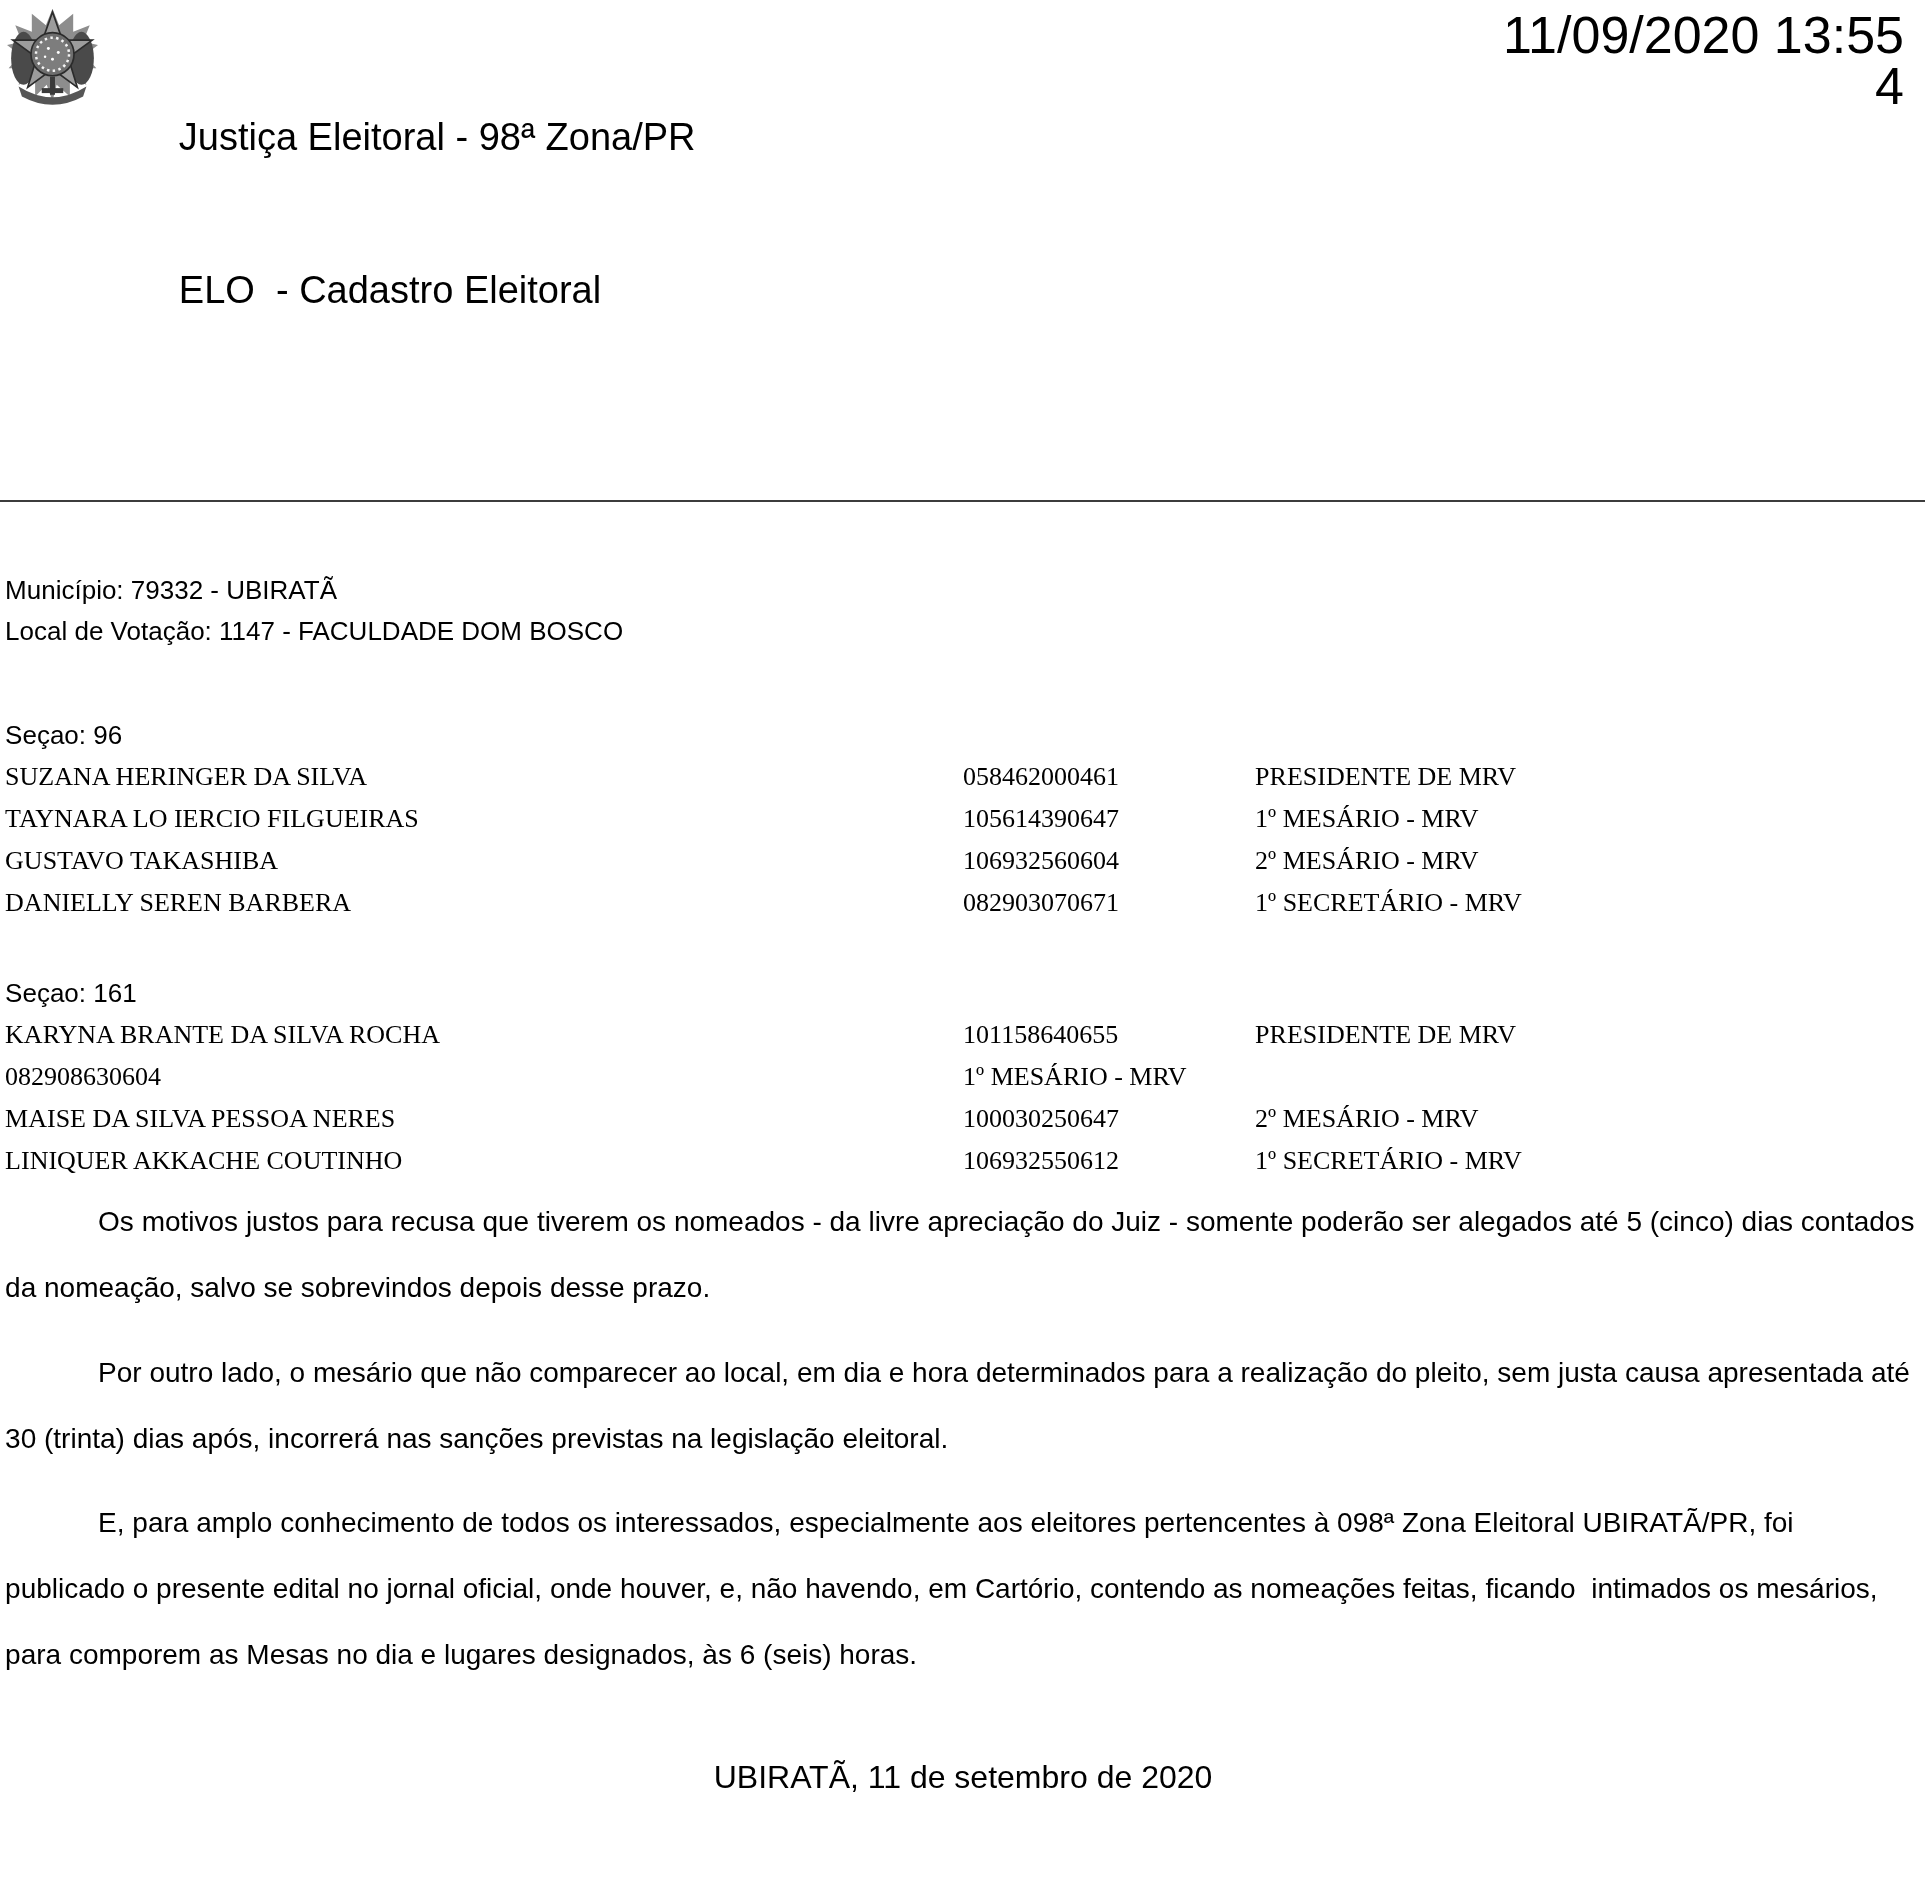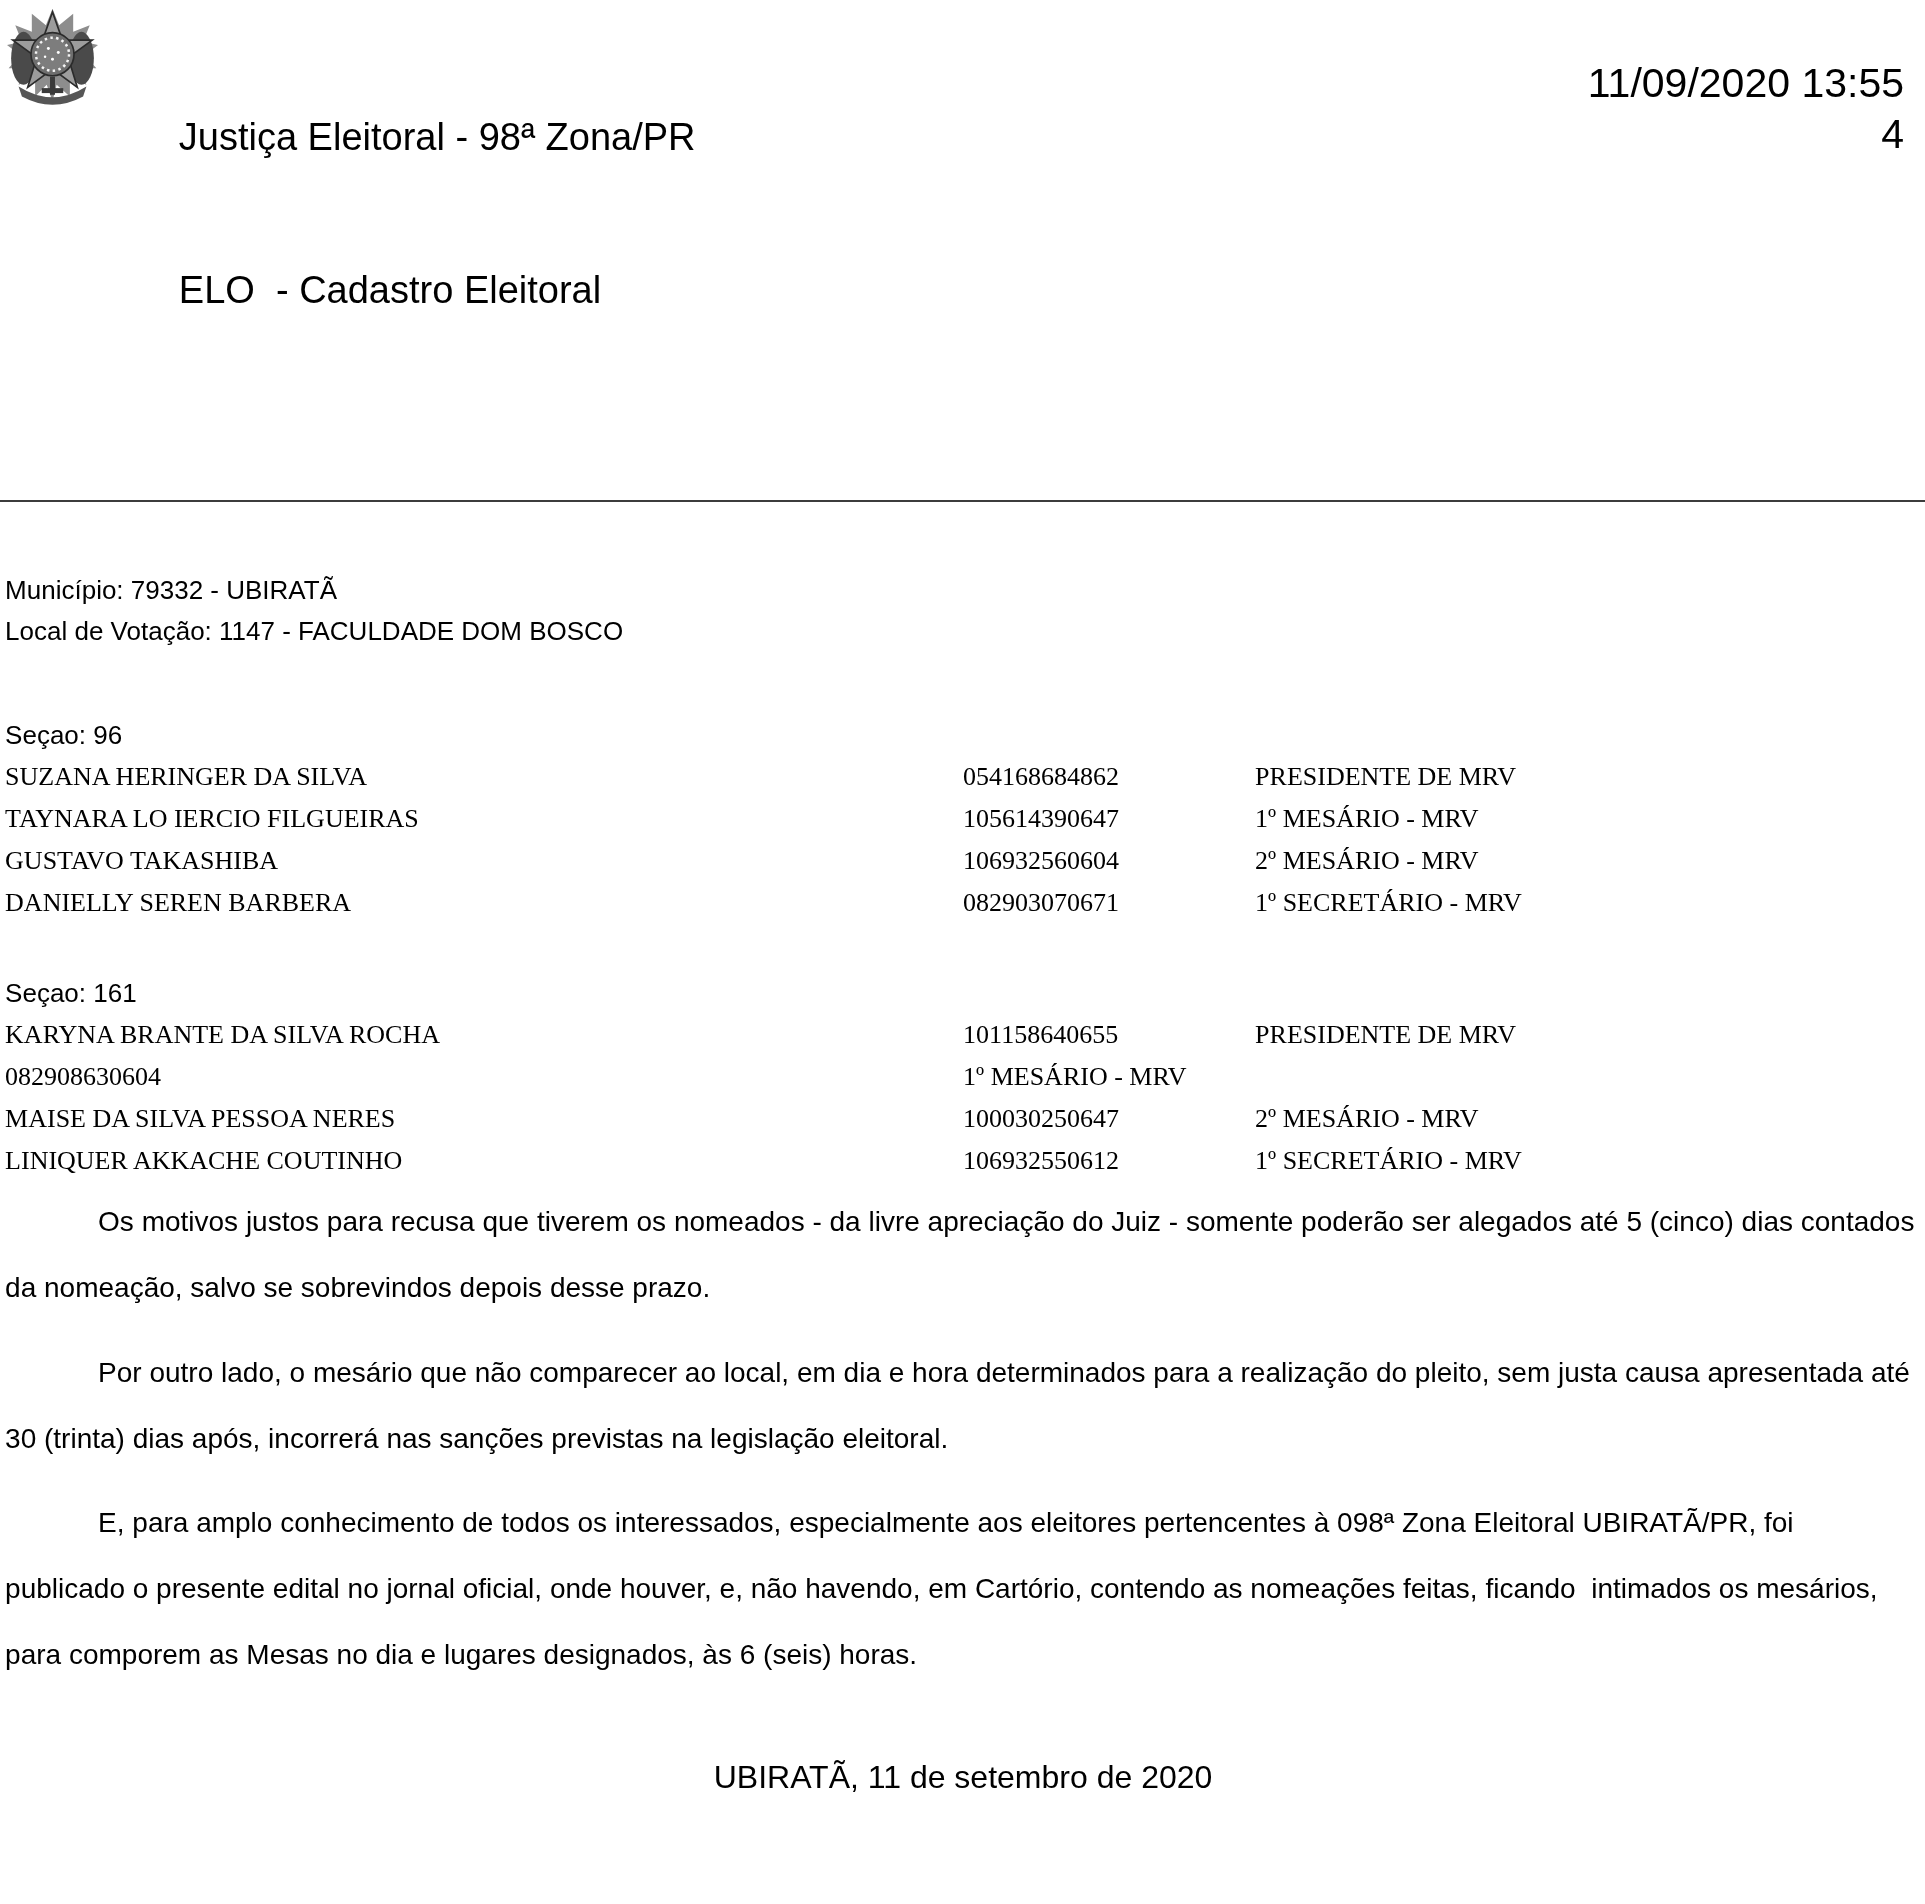--- a/index.html
+++ b/index.html
@@ -7,21 +7,21 @@
     position:relative;
     width:1926px;height:1904px;
     background:#fff;color:#000;
     font-family:"Liberation Sans", sans-serif;
     overflow:hidden;
   }
   
   header{display:flex;align-items:flex-start;padding:6.8px 22px 0 6.8px;}
   .logo{width:91px;height:106px;flex:0 0 auto;}
   .titles{margin-left:81px;padding-top:3.4px;font-size:38px;line-height:51px;white-space:pre-wrap;}
-  .meta{margin-left:auto;padding-top:3.4px;text-align:right;font-size:41px;line-height:51px;margin-top:48px;}
+  .meta{margin-left:auto;padding-top:3.4px;text-align:right;font-size:52px;line-height:51px;}
   .rule{margin-top:82px;border-top:2.5px solid #3c3c3c;height:0;}
   
   main{padding:0 5.1px;}
   .info-line{font-size:26px;line-height:41px;}
   .info-line.first{margin-top:68px;}
   
   .sec-label{font-size:26px;line-height:41px;}
   .sec-label.s96{margin-top:63px;}
   .sec-label.s161{margin-top:49px;}
   .row{display:grid;grid-template-columns:958px 292px 1fr;font-size:26px;line-height:42px;font-family:Liberation Serif, serif;}
@@ -74,21 +74,21 @@
 
   <main>
 
     <div class="info-line first">Município: 79332 - UBIRATÃ</div>
     <div class="info-line">Local de Votação: 1147 - FACULDADE DOM BOSCO</div>
 
     <section>
       <div class="sec-label s96">Seçao: 96</div>
       <div class="row">
         <span>SUZANA HERINGER DA SILVA</span>
-        <span>054168684862</span>
+        <span>058462000461</span>
         <span>PRESIDENTE DE MRV</span>
       </div>
       <div class="row">
         <span>TAYNARA LO IERCIO FILGUEIRAS</span>
         <span>105614390647</span>
         <span>1º MESÁRIO - MRV</span>
       </div>
       <div class="row">
         <span>GUSTAVO TAKASHIBA</span>
         <span>106932560604</span>

